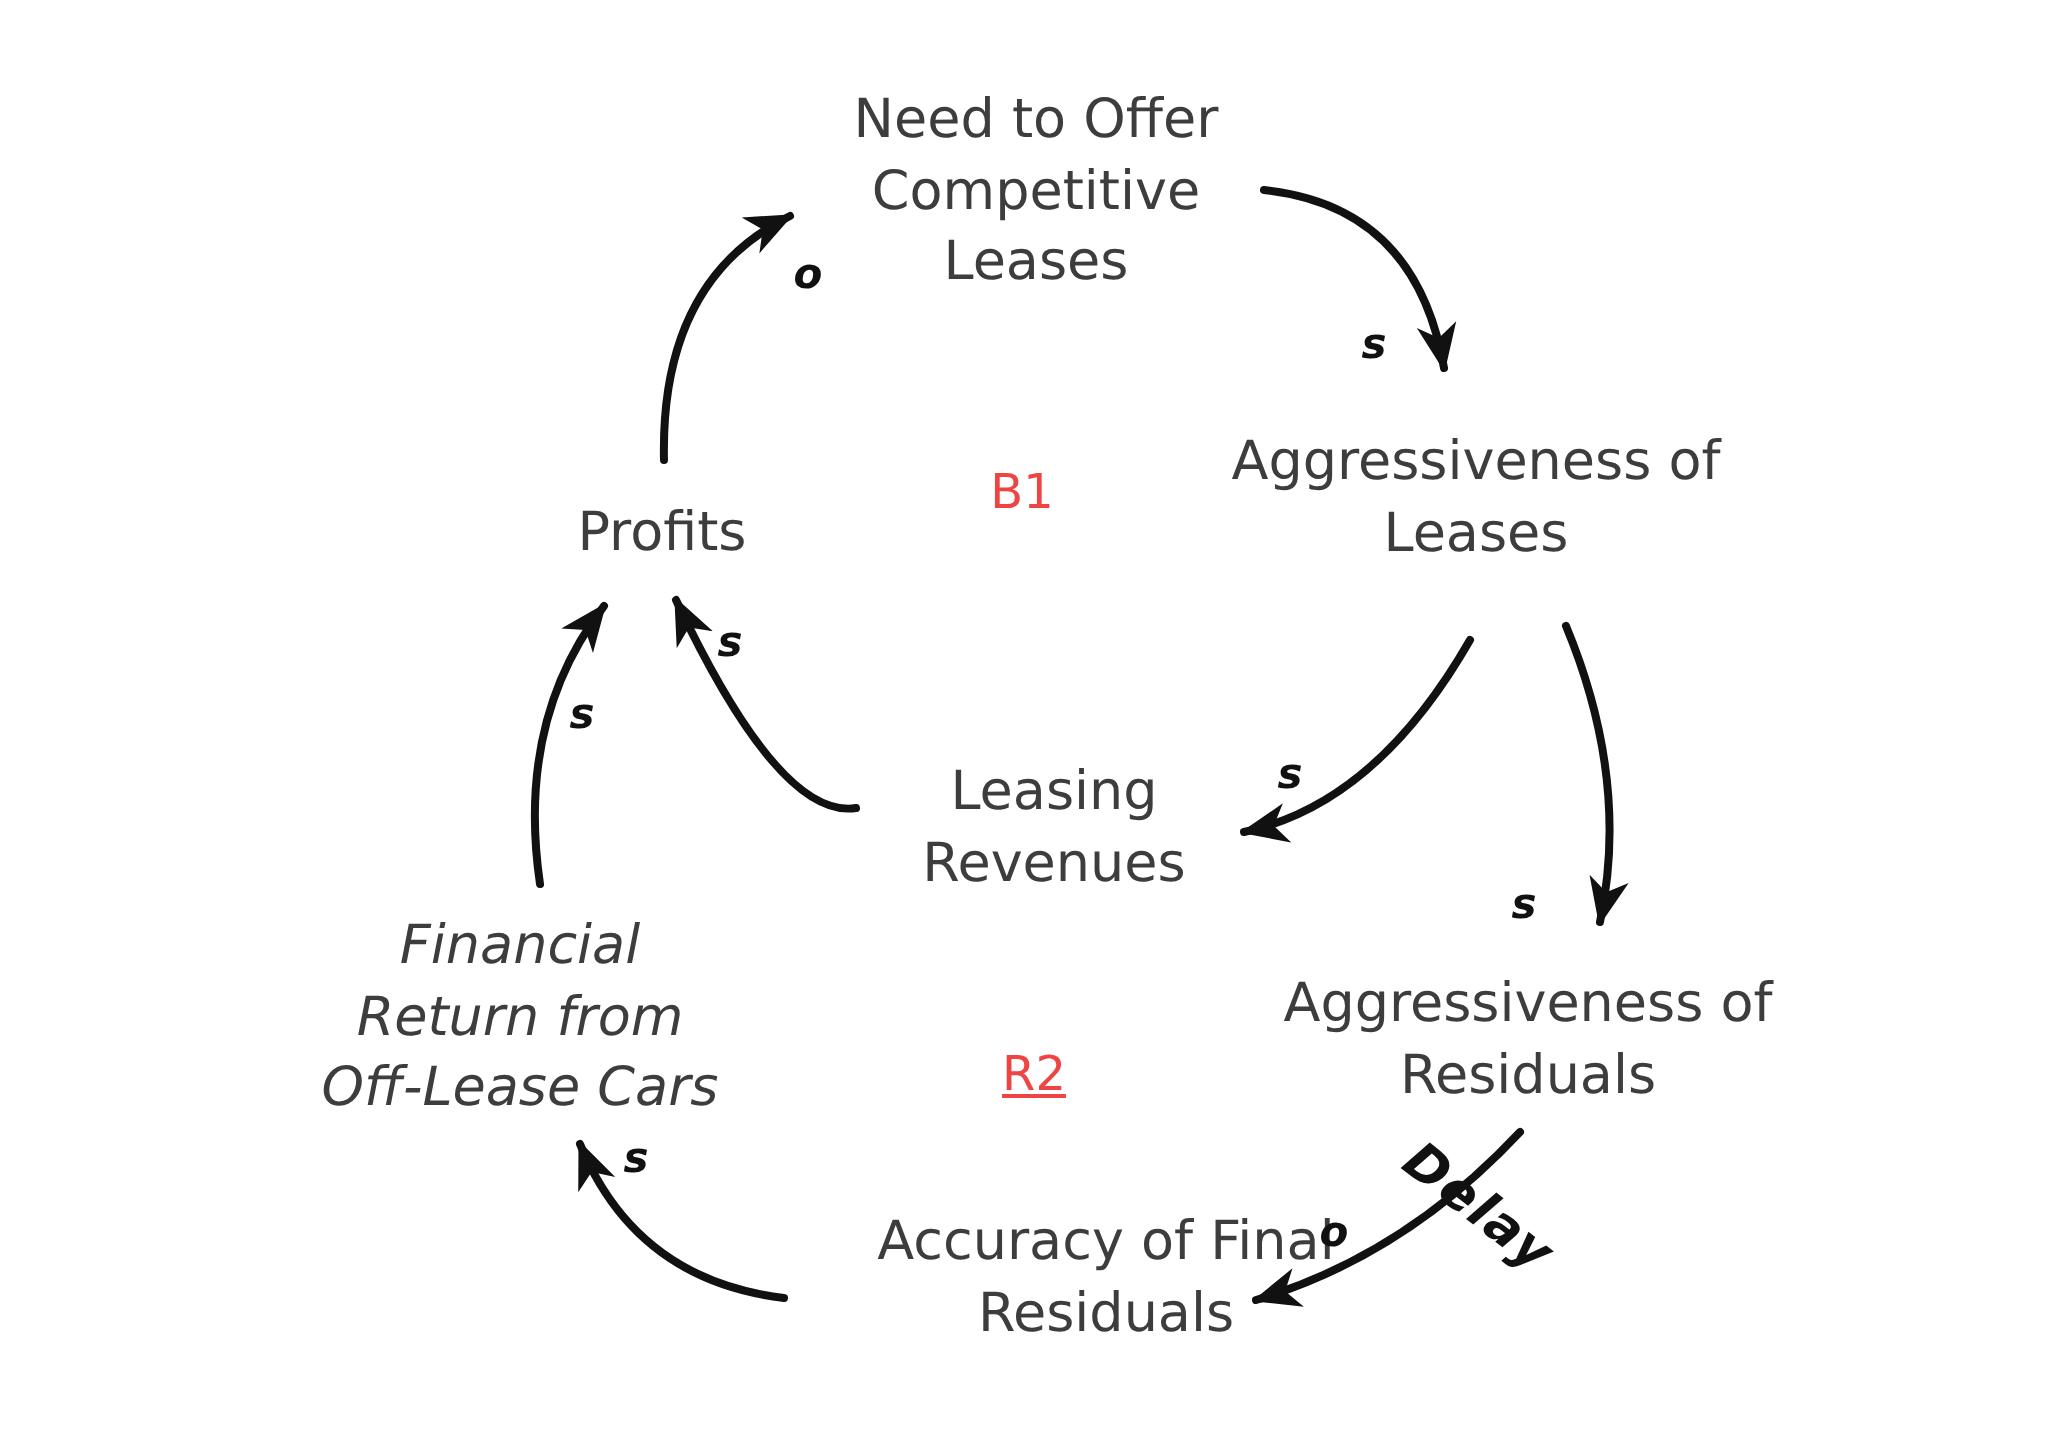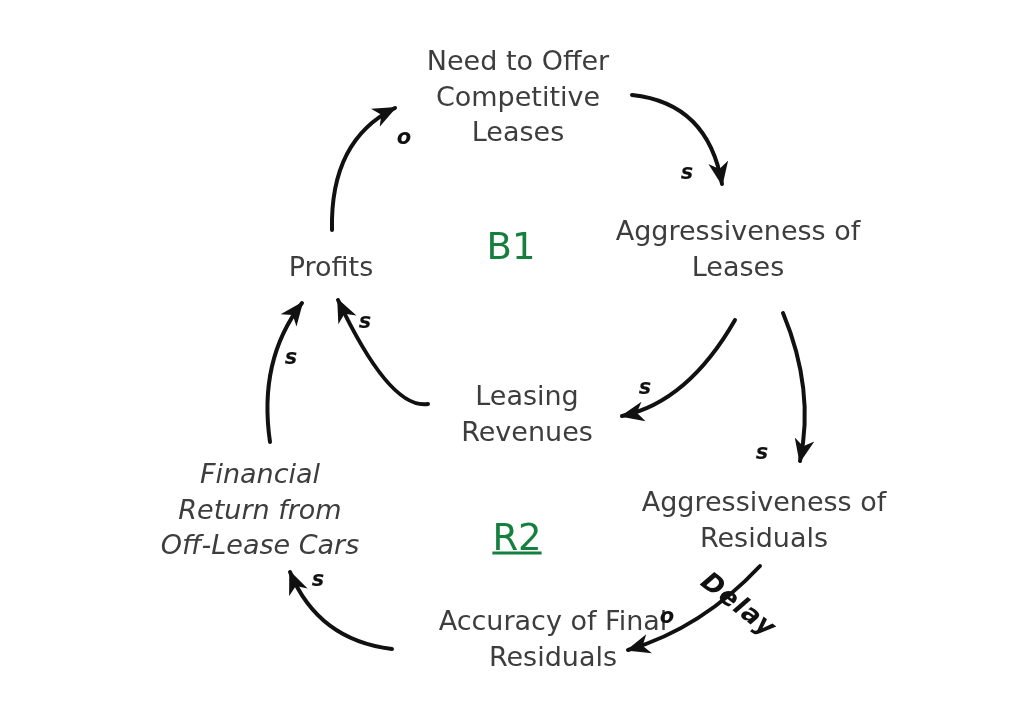--- a/index.html
+++ b/index.html
@@ -34,22 +34,22 @@
     color: #3d3d3d;
     font-size: 27px;
     line-height: 1.32;
     text-align: center;
     white-space: pre-line;
     letter-spacing: 0px;
   }
   .loop-label {
     position: absolute;
     transform: translate(-50%, -50%);
-    color: #15803d;
-    font-size: 37px;
+    color: #ef4444;
+    font-size: 24px;
   }
   .polarity {
     position: absolute;
     transform: translate(-50%, -50%);
     color: #111111;
     font-size: 21px;
     font-weight: 700;
     font-style: italic;
   }
   .delay-label {

